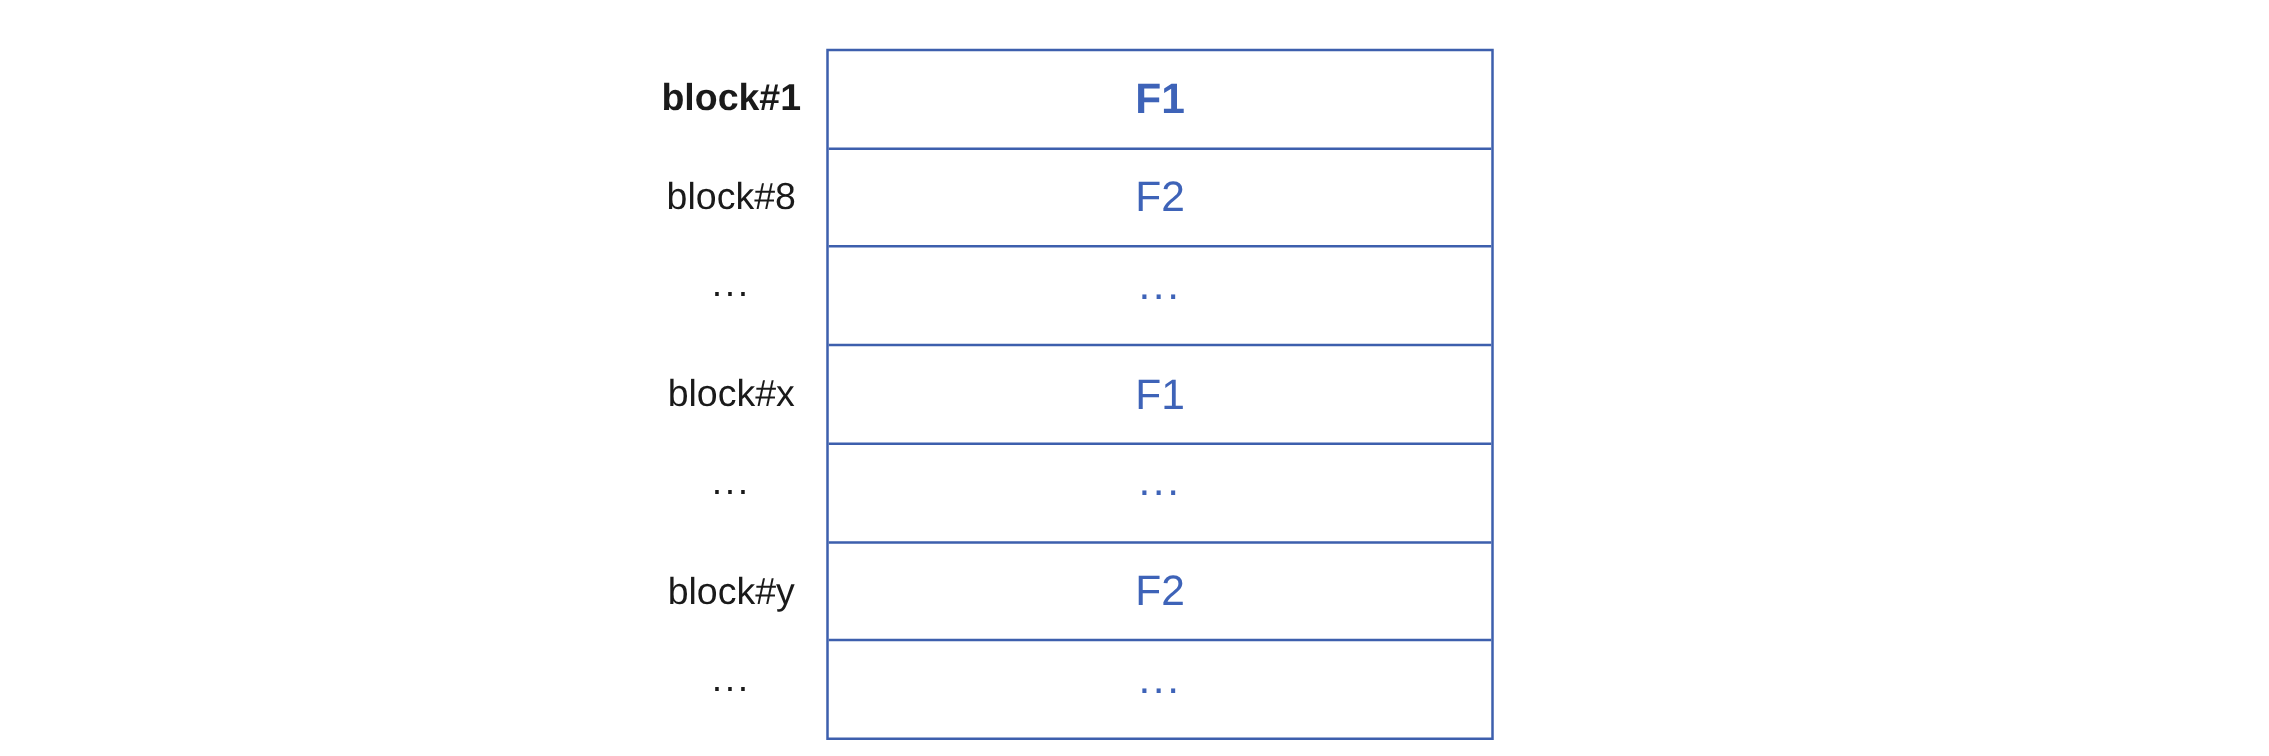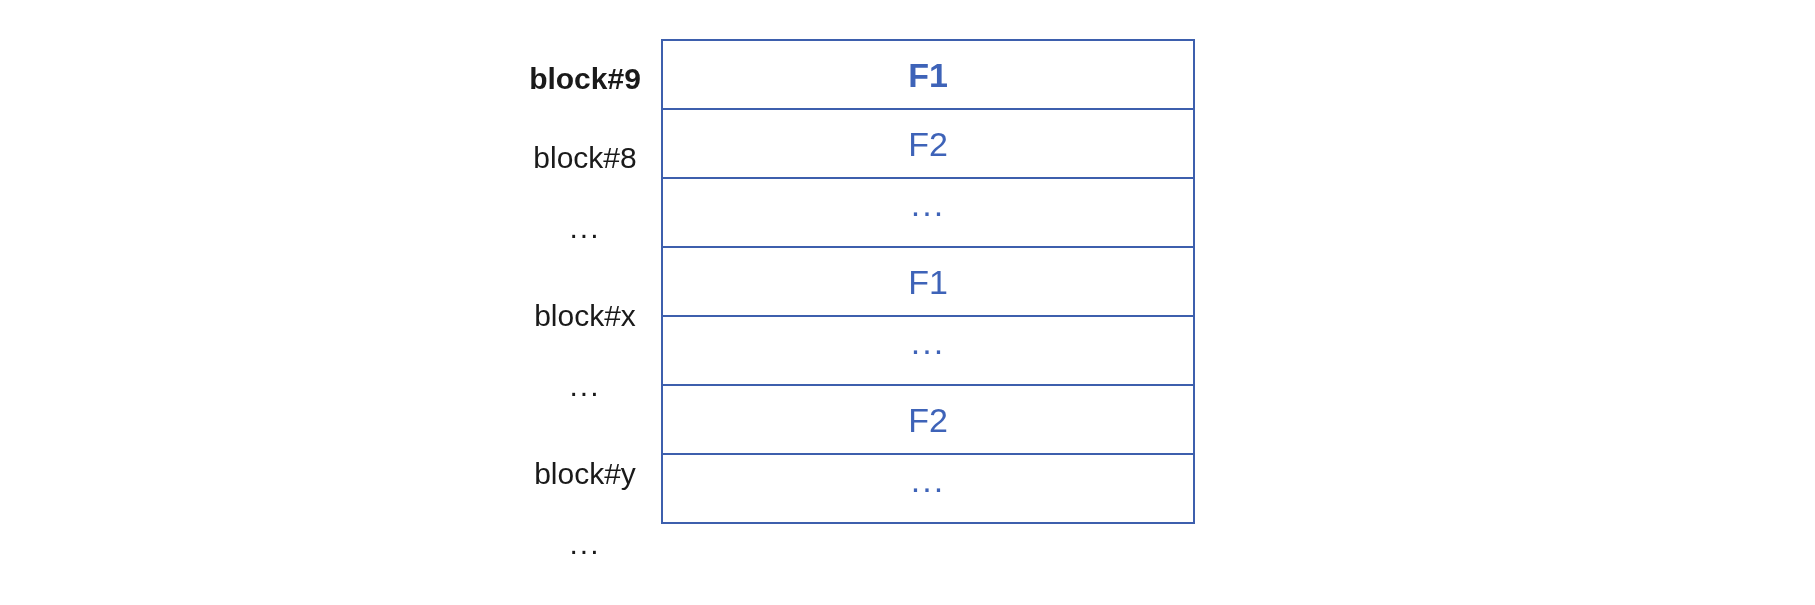--- a/index.html
+++ b/index.html
@@ -36,21 +36,21 @@
     color: var(--label-color, #1a1a1a);
     line-height: 1;
     white-space: nowrap;
   }
   
   .box {
     position: absolute;
     left: 661px;
     top: 39px;
     width: 534px;
-    height: 485px;
+    height: 553px;
     box-sizing: border-box;
     border: 2px solid var(--accent-border, #3D5FAD);
     display: flex;
     flex-direction: column;
     background: #ffffff;
   }
   .box-row {
     flex: 1;
     display: flex;
     align-items: center;
@@ -75,21 +75,21 @@
     letter-spacing: 2px;
   }
 </style>
 </head>
 <body>
 
 <div class="canvas">
 
   <div class="labels">
     <div class="label-row">
-      <span class="bold">block#9</span>
+      <span class="bold">block#1</span>
     </div>
     <div class="label-row">
       <span>block#8</span>
     </div>
     <div class="label-row">
       <span class="ellipsis">...</span>
     </div>
     <div class="label-row">
       <span>block#x</span>
     </div>

